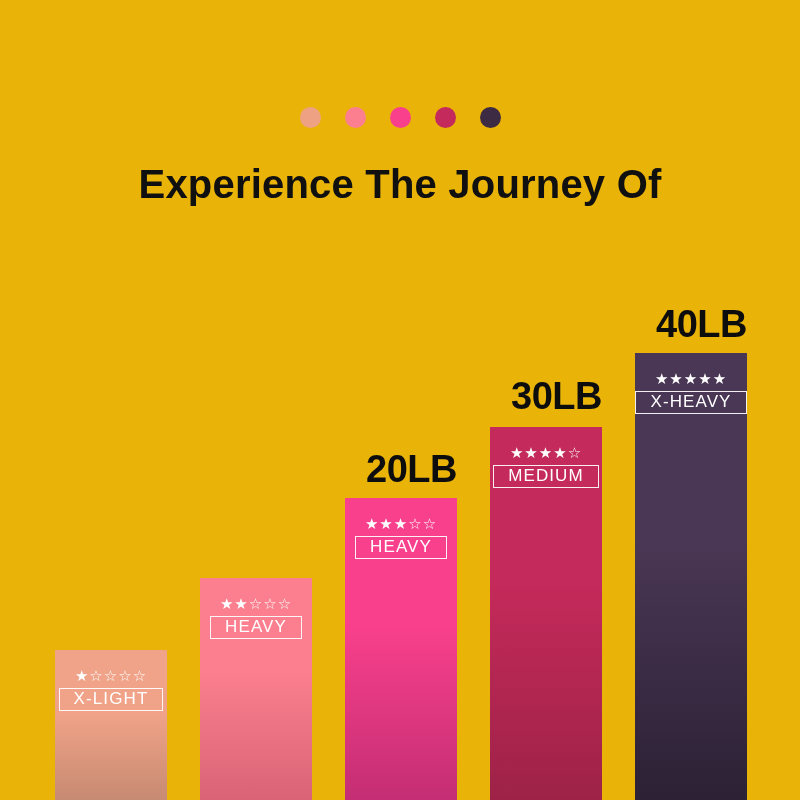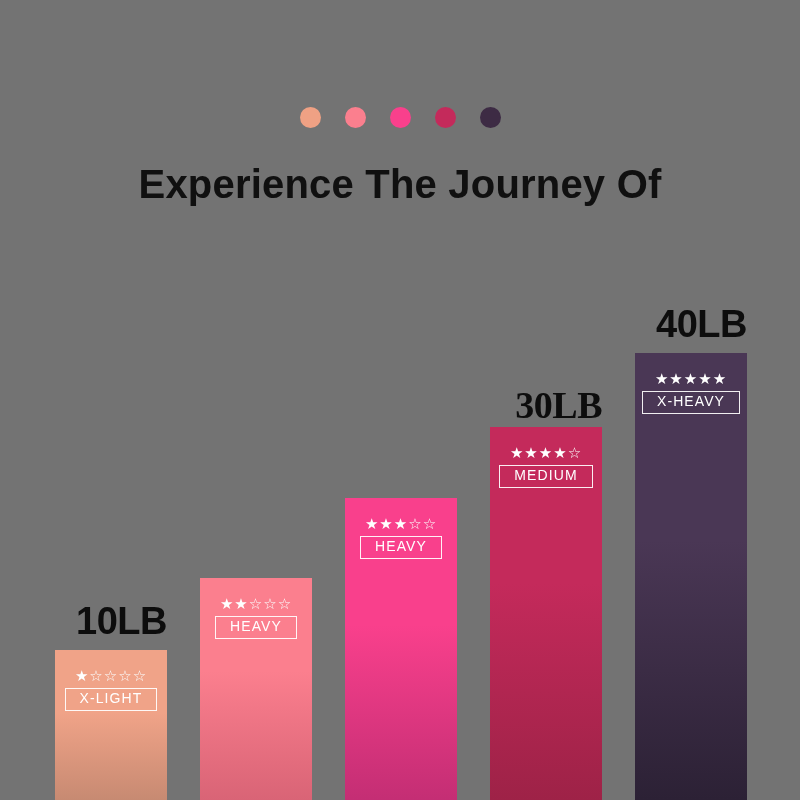--- a/index.html
+++ b/index.html
@@ -7,21 +7,21 @@
     width:800px; height:800px;
     overflow:hidden;
     background:#ffffff;
     font-family:"Liberation Sans", sans-serif;
   }
 
   #root {
     position:relative;
     width:800px;
     height:800px;
-    background:#737373;
+    background:#eab308;
   }
 
   
   #dots {
     position:absolute;
     top:107px;
     left:0;
     width:800px;
     display:flex;
     justify-content:center;
@@ -77,21 +77,21 @@
     font-size:15px;
     line-height:15px;
     letter-spacing:1px;
     color:#ffffff;
     white-space:nowrap;
     text-shadow:0 0 1px rgba(0,0,0,.05);
   }
   .tier {
     border:1.5px solid rgba(255,255,255,.92);
     color:#ffffff;
-    font-size:14px;
+    font-size:17px;
     line-height:11.5px;
     letter-spacing:1.1px;
     padding:4px 14px 5px;
     white-space:nowrap;
   }
   .weight {
     position:absolute;
     left:0;
     width:100%;
     text-align:right;
@@ -114,46 +114,46 @@
       <span class="dot" style="background: rgb(249, 64, 140);"></span>
       <span class="dot" style="background: rgb(196, 42, 91);"></span>
       <span class="dot" style="background: rgb(61, 43, 68);"></span>
     </div>
 
   <h1 id="headline">
     <span class="ln">Experience The Journey Of</span>
   </h1>
 
   <div id="chart">
-      <div class="weight" style="top: 602px; left: 55px; width: 112px;">10LB</div>
       <div class="col" style="left: 55px; width: 112px; height: 150px;">
         <div class="bar" style="height: 150px; background: linear-gradient(rgb(240, 163, 136) 0%, rgb(240, 163, 136) 42%, rgb(199, 138, 114) 100%);">
           <div class="bar-badge" style="top: 18px;">
             <div class="stars">★☆☆☆☆</div>
             <div class="tier">X-LIGHT</div>
           </div>
         </div>
       </div>
       <div class="col" style="left: 200px; width: 112px; height: 222px;">
         <div class="bar" style="height: 222px; background: linear-gradient(rgb(251, 127, 142) 0%, rgb(251, 127, 142) 42%, rgb(217, 100, 118) 100%);">
           <div class="bar-badge" style="top: 18px;">
             <div class="stars">★★☆☆☆</div>
             <div class="tier">HEAVY</div>
           </div>
         </div>
       </div>
+      <div class="weight" style="top: 450px; left: 345px; width: 112px;">20LB</div>
       <div class="col" style="left: 345px; width: 112px; height: 302px;">
         <div class="bar" style="height: 302px; background: linear-gradient(rgb(249, 64, 140) 0%, rgb(249, 64, 140) 42%, rgb(196, 46, 116) 100%);">
           <div class="bar-badge" style="top: 18px;">
             <div class="stars">★★★☆☆</div>
             <div class="tier">HEAVY</div>
           </div>
         </div>
       </div>
-      <div class="weight" style="top: 386px; left: 490px; width: 112px; font-family: Liberation Serif, serif;">30LB</div>
+      <div class="weight" style="top: 377px; left: 490px; width: 112px;">30LB</div>
       <div class="col" style="left: 490px; width: 112px; height: 373px;">
         <div class="bar" style="height: 373px; background: linear-gradient(rgb(196, 42, 91) 0%, rgb(196, 42, 91) 42%, rgb(158, 34, 71) 100%);">
           <div class="bar-badge" style="top: 18px;">
             <div class="stars">★★★★☆</div>
             <div class="tier">MEDIUM</div>
           </div>
         </div>
       </div>
       <div class="weight" style="top: 305px; left: 635px; width: 112px;">40LB</div>
       <div class="col" style="left: 635px; width: 112px; height: 447px;">

